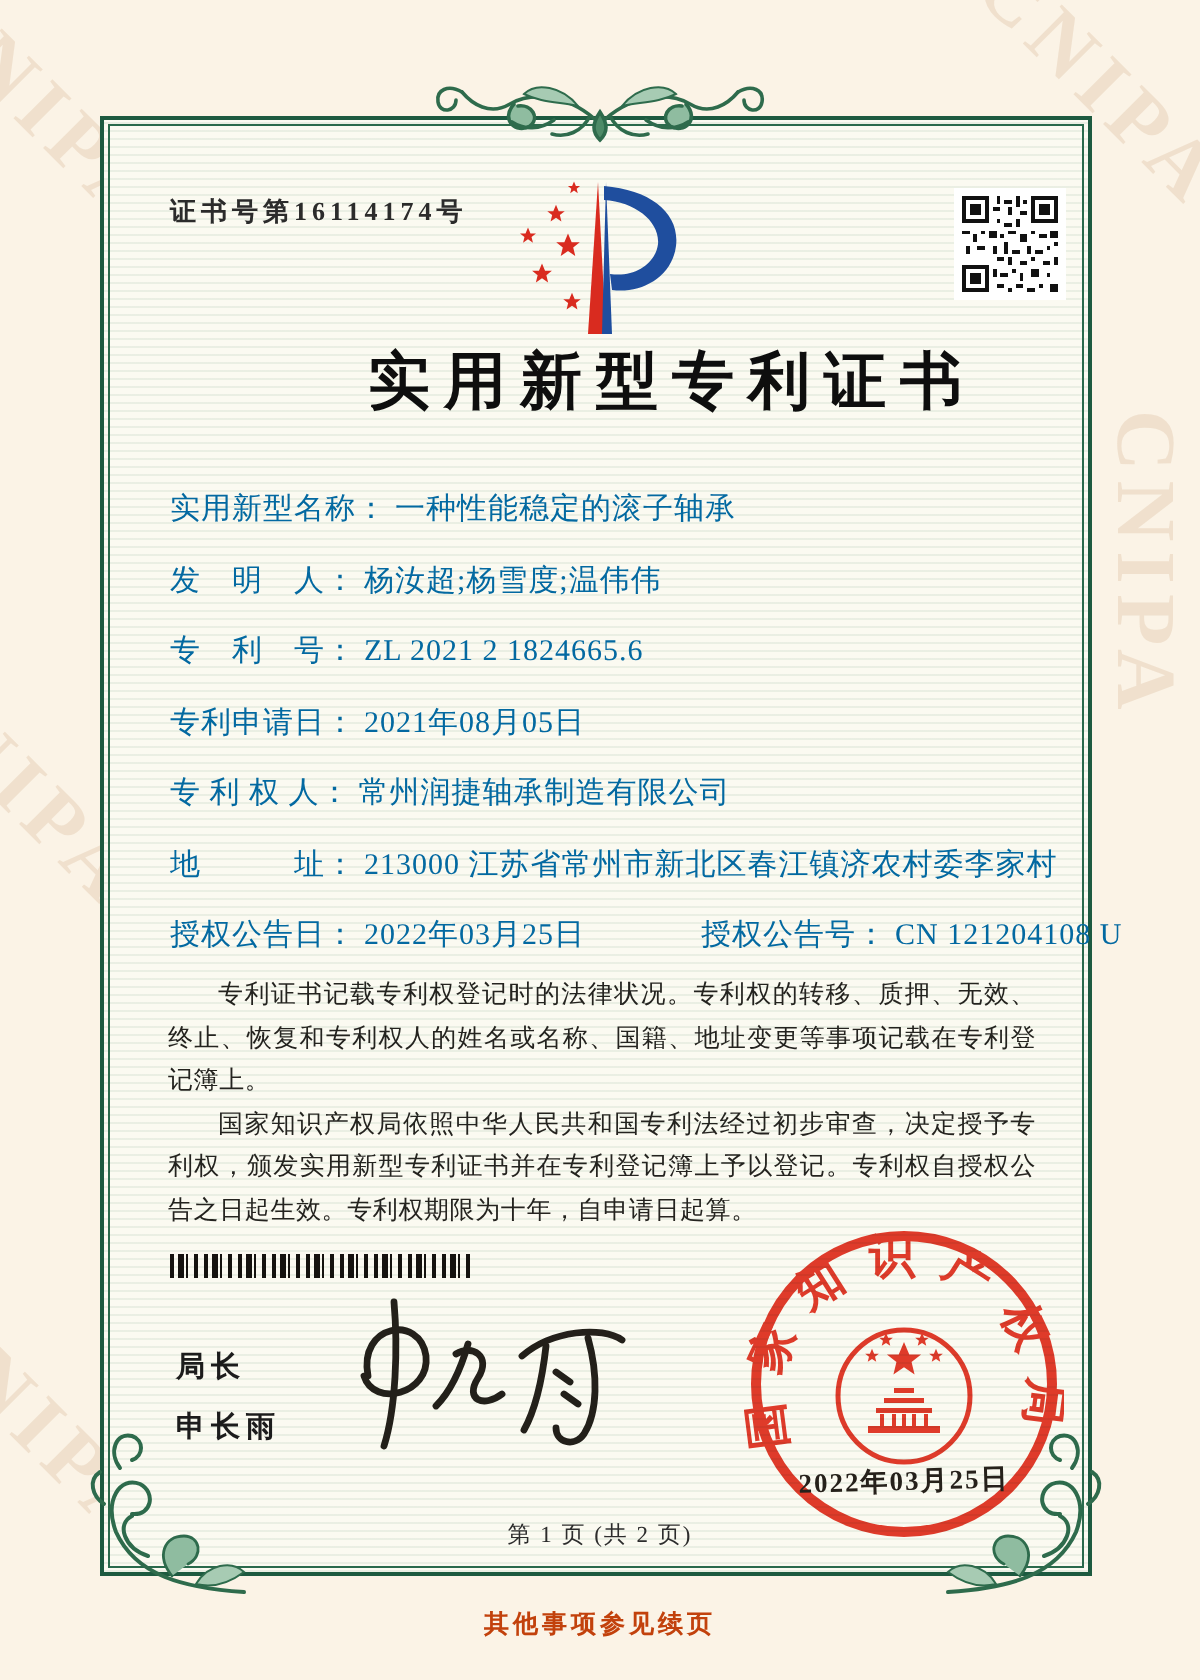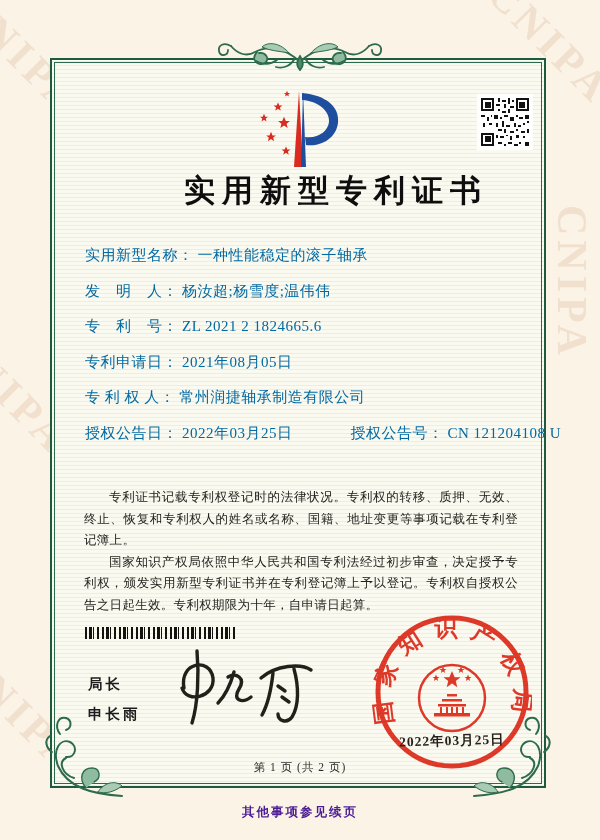--- a/index.html
+++ b/index.html
@@ -86,21 +86,21 @@
     font-size:13.5px;font-weight:600;letter-spacing:1px;color:#26211b;
     transform:rotate(-1.5deg);
   }
 
   .page-note{
     position:absolute;left:0;top:760px;width:100%;text-align:center;
     font-size:11.5px;color:#2c2c2c;letter-spacing:1px;font-weight:500;
   }
   .cont-note{
     position:absolute;left:0;top:804px;width:100%;text-align:center;
-    font-size:12.5px;color:#4c1d95;letter-spacing:2px;font-weight:600;
+    font-size:12.5px;color:#c2410c;letter-spacing:2px;font-weight:600;
   }
 </style>
 </head>
 <body>
 
 <div class="page">
 
   <span class="wm" style="left:-18px;top:-18px;">CNIPA</span>
   <span class="wm" style="left:512px;top:-30px;">CNIPA</span>
   <span class="wm vert" style="left:596px;top:205px;">CNIPA</span>
@@ -143,20 +143,21 @@
     <g transform="translate(100,0) scale(-1,1)" fill="none" stroke="#2e6b4c" stroke-width="2" stroke-linecap="round">
       <path d="M84,96 C54,94 30,88 20,66 C14,50 22,38 32,42 C40,46 38,58 28,57"></path>
       <path d="M36,78 C24,74 20,62 28,58"></path>
       <path d="M48,88 C40,78 44,68 54,68 C62,68 64,78 56,82" fill="#8fbca0" stroke-width="1.4"></path>
       <path d="M60,92 C66,82 78,80 84,86 C76,92 68,94 60,92 Z" fill="#a7cbb3" stroke-width="1"></path>
       <path d="M22,34 C16,26 20,16 28,18 C34,20 34,28 28,30"></path>
       <path d="M14,52 C8,48 6,40 12,36"></path>
     </g>
   </svg>
 
+  <div class="cert-no">证书号第16114174号</div>
 
   <svg class="logo" width="100" height="84" viewBox="0 0 100 84">
     <defs>
       <path id="star" d="M0,-1 L0.294,-0.309 L0.951,-0.309 L0.42,0.118 L0.588,0.809 L0,0.4 L-0.588,0.809 L-0.42,0.118 L-0.951,-0.309 L-0.294,-0.309 Z"></path>
     </defs>
 
     <path d="M44,82 L49,6 L53,82 Z" fill="#d92b1f"></path>
 
     <path d="M52,8 C76,10 90,22 88,38 C86,54 70,62 56,60 L55,52 C68,54 78,46 79,37 C80,26 68,16 52,15 Z" fill="#1f4e9e"></path>
     <path d="M53,6 L56,82 L51,82 Z" fill="#1f4e9e"></path>
@@ -244,20 +245,23 @@
     </div>
     <div class="frow">
       <span class="lbl">专　利　号：</span><span class="val">ZL 2021 2 1824665.6</span>
     </div>
     <div class="frow">
       <span class="lbl">专利申请日：</span><span class="val">2021年08月05日</span>
     </div>
     <div class="frow">
       <span class="lbl">专 利 权 人：</span><span class="val">常州润捷轴承制造有限公司</span>
     </div>
+    <div class="frow">
+      <span class="lbl">地　　　址：</span><span class="val">213000 江苏省常州市新北区春江镇济农村委李家村</span>
+    </div>
     <div class="frow grant-row">
       <span><span class="lbl">授权公告日：</span><span class="val">2022年03月25日</span></span>
       <span class="cell2"><span class="lbl">授权公告号：</span><span class="val">CN 121204108 U</span></span>
     </div>
   </div>
 
   <div class="paras">
     <p>专利证书记载专利权登记时的法律状况。专利权的转移、质押、无效、终止、恢复和专利权人的姓名或名称、国籍、地址变更等事项记载在专利登记簿上。</p>
     <p>国家知识产权局依照中华人民共和国专利法经过初步审查，决定授予专利权，颁发实用新型专利证书并在专利登记簿上予以登记。专利权自授权公告之日起生效。专利权期限为十年，自申请日起算。</p>
   </div>

